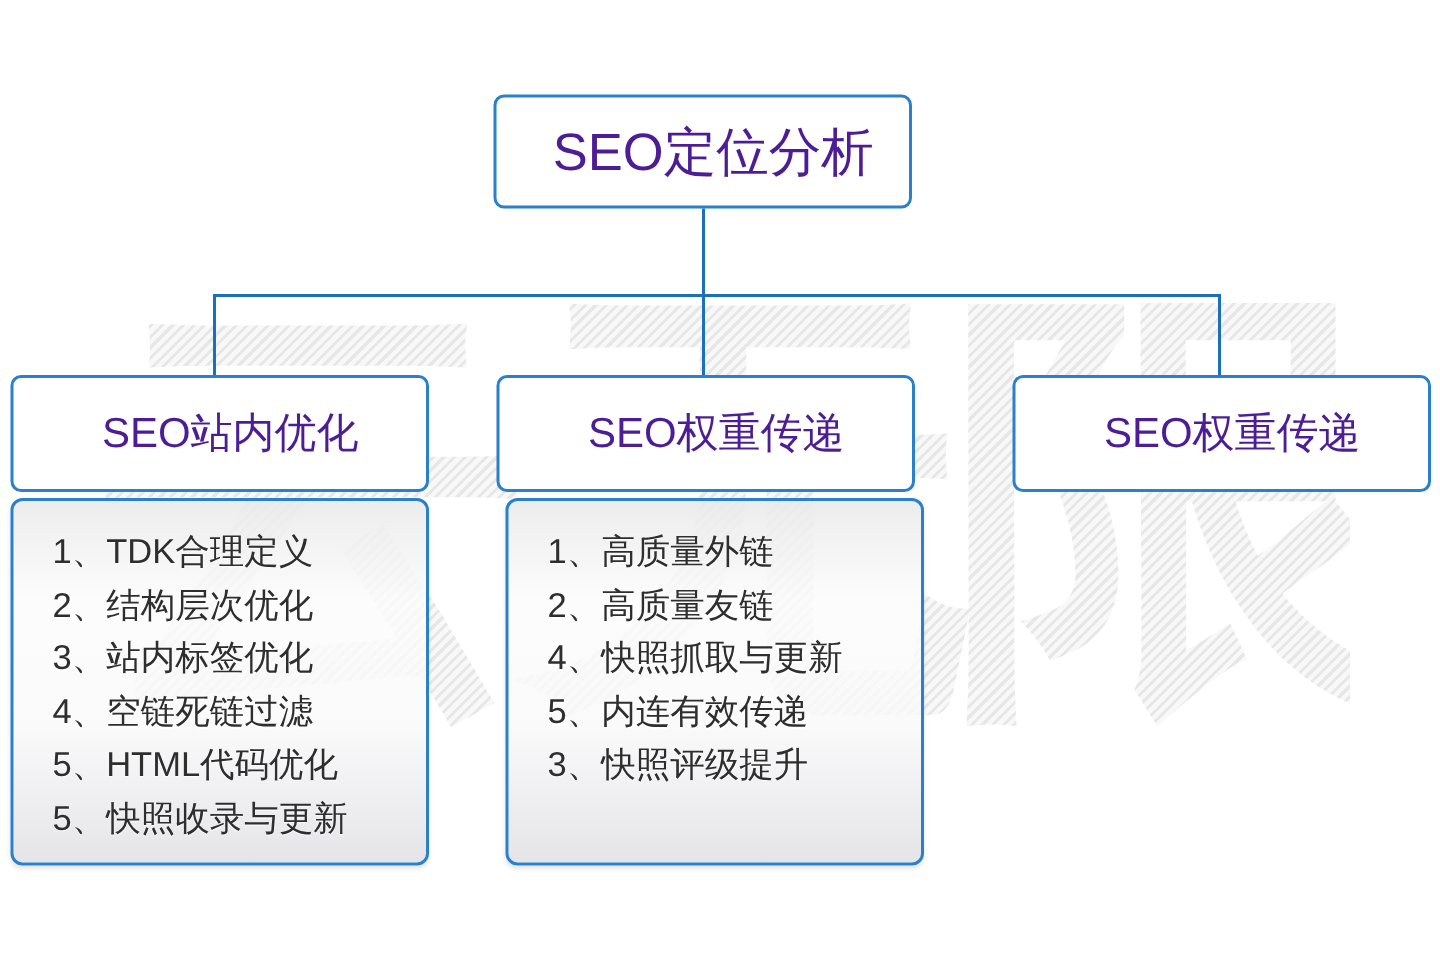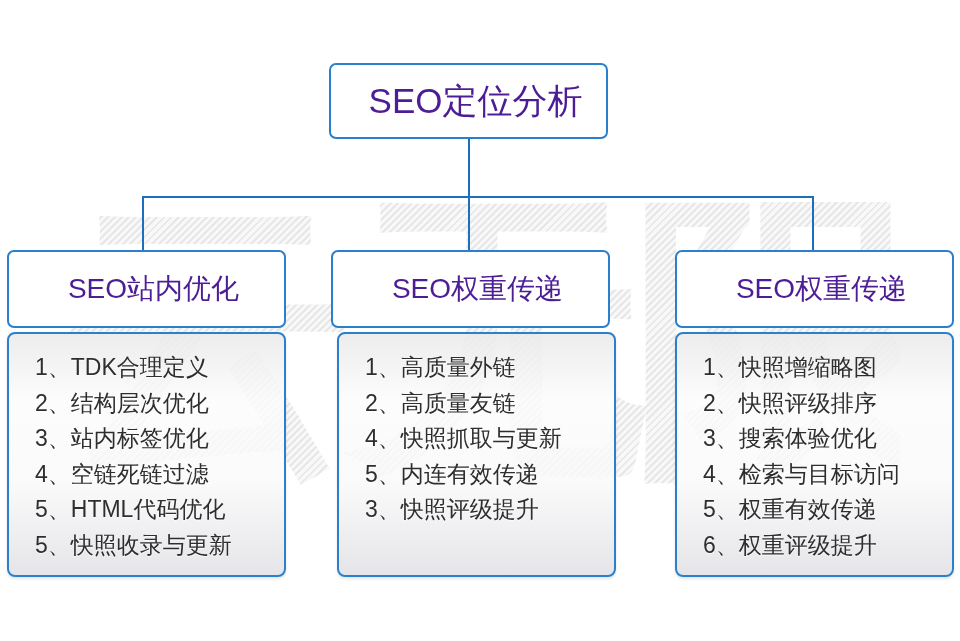--- a/index.html
+++ b/index.html
@@ -98,22 +98,14 @@
   </div>
 
   <div class="panel" id="panel-1">
     <span class="item">1、高质量外链</span>
     <span class="item">2、高质量友链</span>
     <span class="item">4、快照抓取与更新</span>
     <span class="item">5、内连有效传递</span>
     <span class="item">3、快照评级提升</span>
   </div>
 
-  <div class="panel" id="panel-2">
-    <span class="item">1、快照增缩略图</span>
-    <span class="item">2、快照评级排序</span>
-    <span class="item">3、搜索体验优化</span>
-    <span class="item">4、检索与目标访问</span>
-    <span class="item">5、权重有效传递</span>
-    <span class="item">6、权重评级提升</span>
-  </div>
 
 </div>
 
 </body></html>

